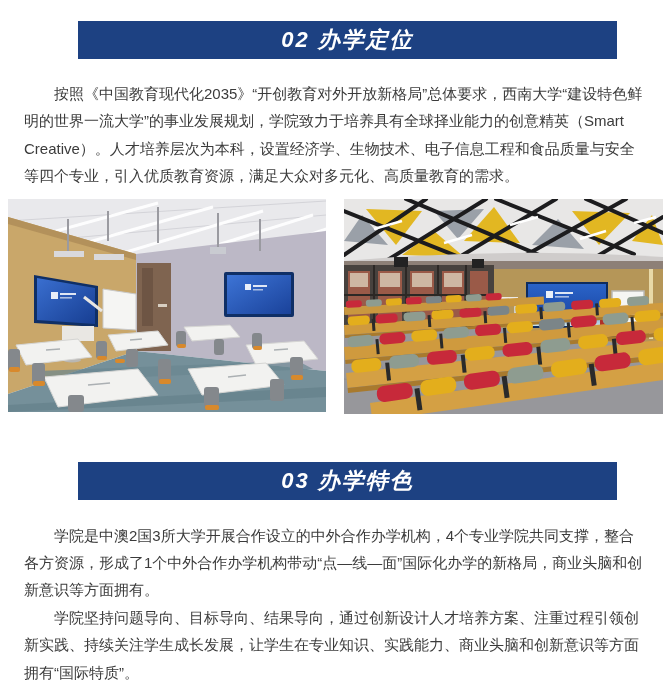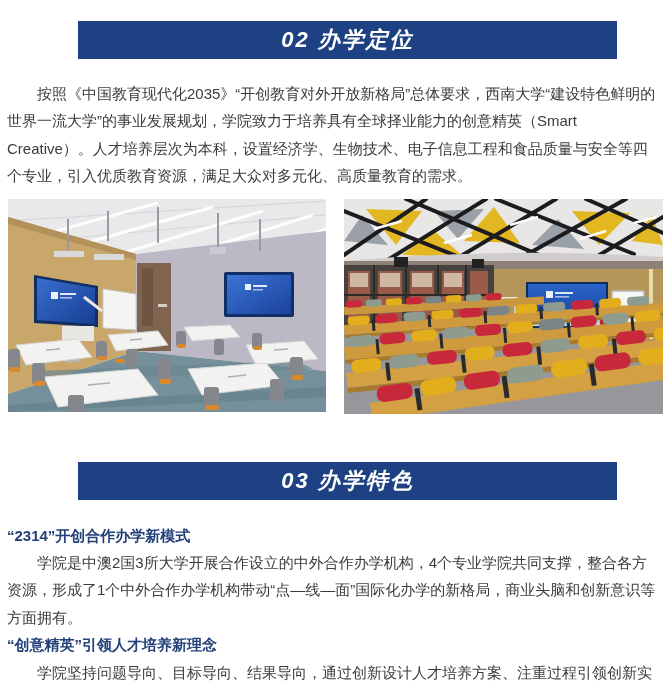--- a/index.html
+++ b/index.html
@@ -9,21 +9,21 @@
     margin:21px 52px 0 78px;
     height:38px;
     background:#1d4182;
     color:#ffffff;
     display:flex;align-items:center;justify-content:center;
     font-size:22px;font-weight:bold;font-style:italic;
     letter-spacing:2px;
   }
   .banner.second{margin-top:48px;}
   .text-block{
-    padding:0 7px;
+    padding:0 24px;
     font-size:15px;
     line-height:27.4px;
     color:#3b3b3b;
   }
   .text-block.intro{margin-top:21px;}
   .text-block.features{margin-top:22px;padding-bottom:6px;}
   .text-block p{margin:0;text-indent:2em;}
   .sub-heading{
     margin:0;
     font-size:15px;
@@ -392,19 +392,17 @@
         </g>
       </svg>
     </figure>
   </div>
 
   <div class="banner second">
     <span>03 办学特色</span>
   </div>
 
   <div class="text-block features">
-    <h3 class="sub-heading">“2314”开创合作办学新模式</h3>
     <p>学院是中澳2国3所大学开展合作设立的中外合作办学机构，4个专业学院共同支撑，整合各方资源，形成了1个中外合作办学机构带动“点—线—面”国际化办学的新格局，商业头脑和创新意识等方面拥有。</p>
-    <h3 class="sub-heading">“创意精英”引领人才培养新理念</h3>
     <p>学院坚持问题导向、目标导向、结果导向，通过创新设计人才培养方案、注重过程引领创新实践、持续关注学生成长发展，让学生在专业知识、实践能力、商业头脑和创新意识等方面拥有“国际特质”。</p>
   </div>
 
 </div>
 
 </body></html>

